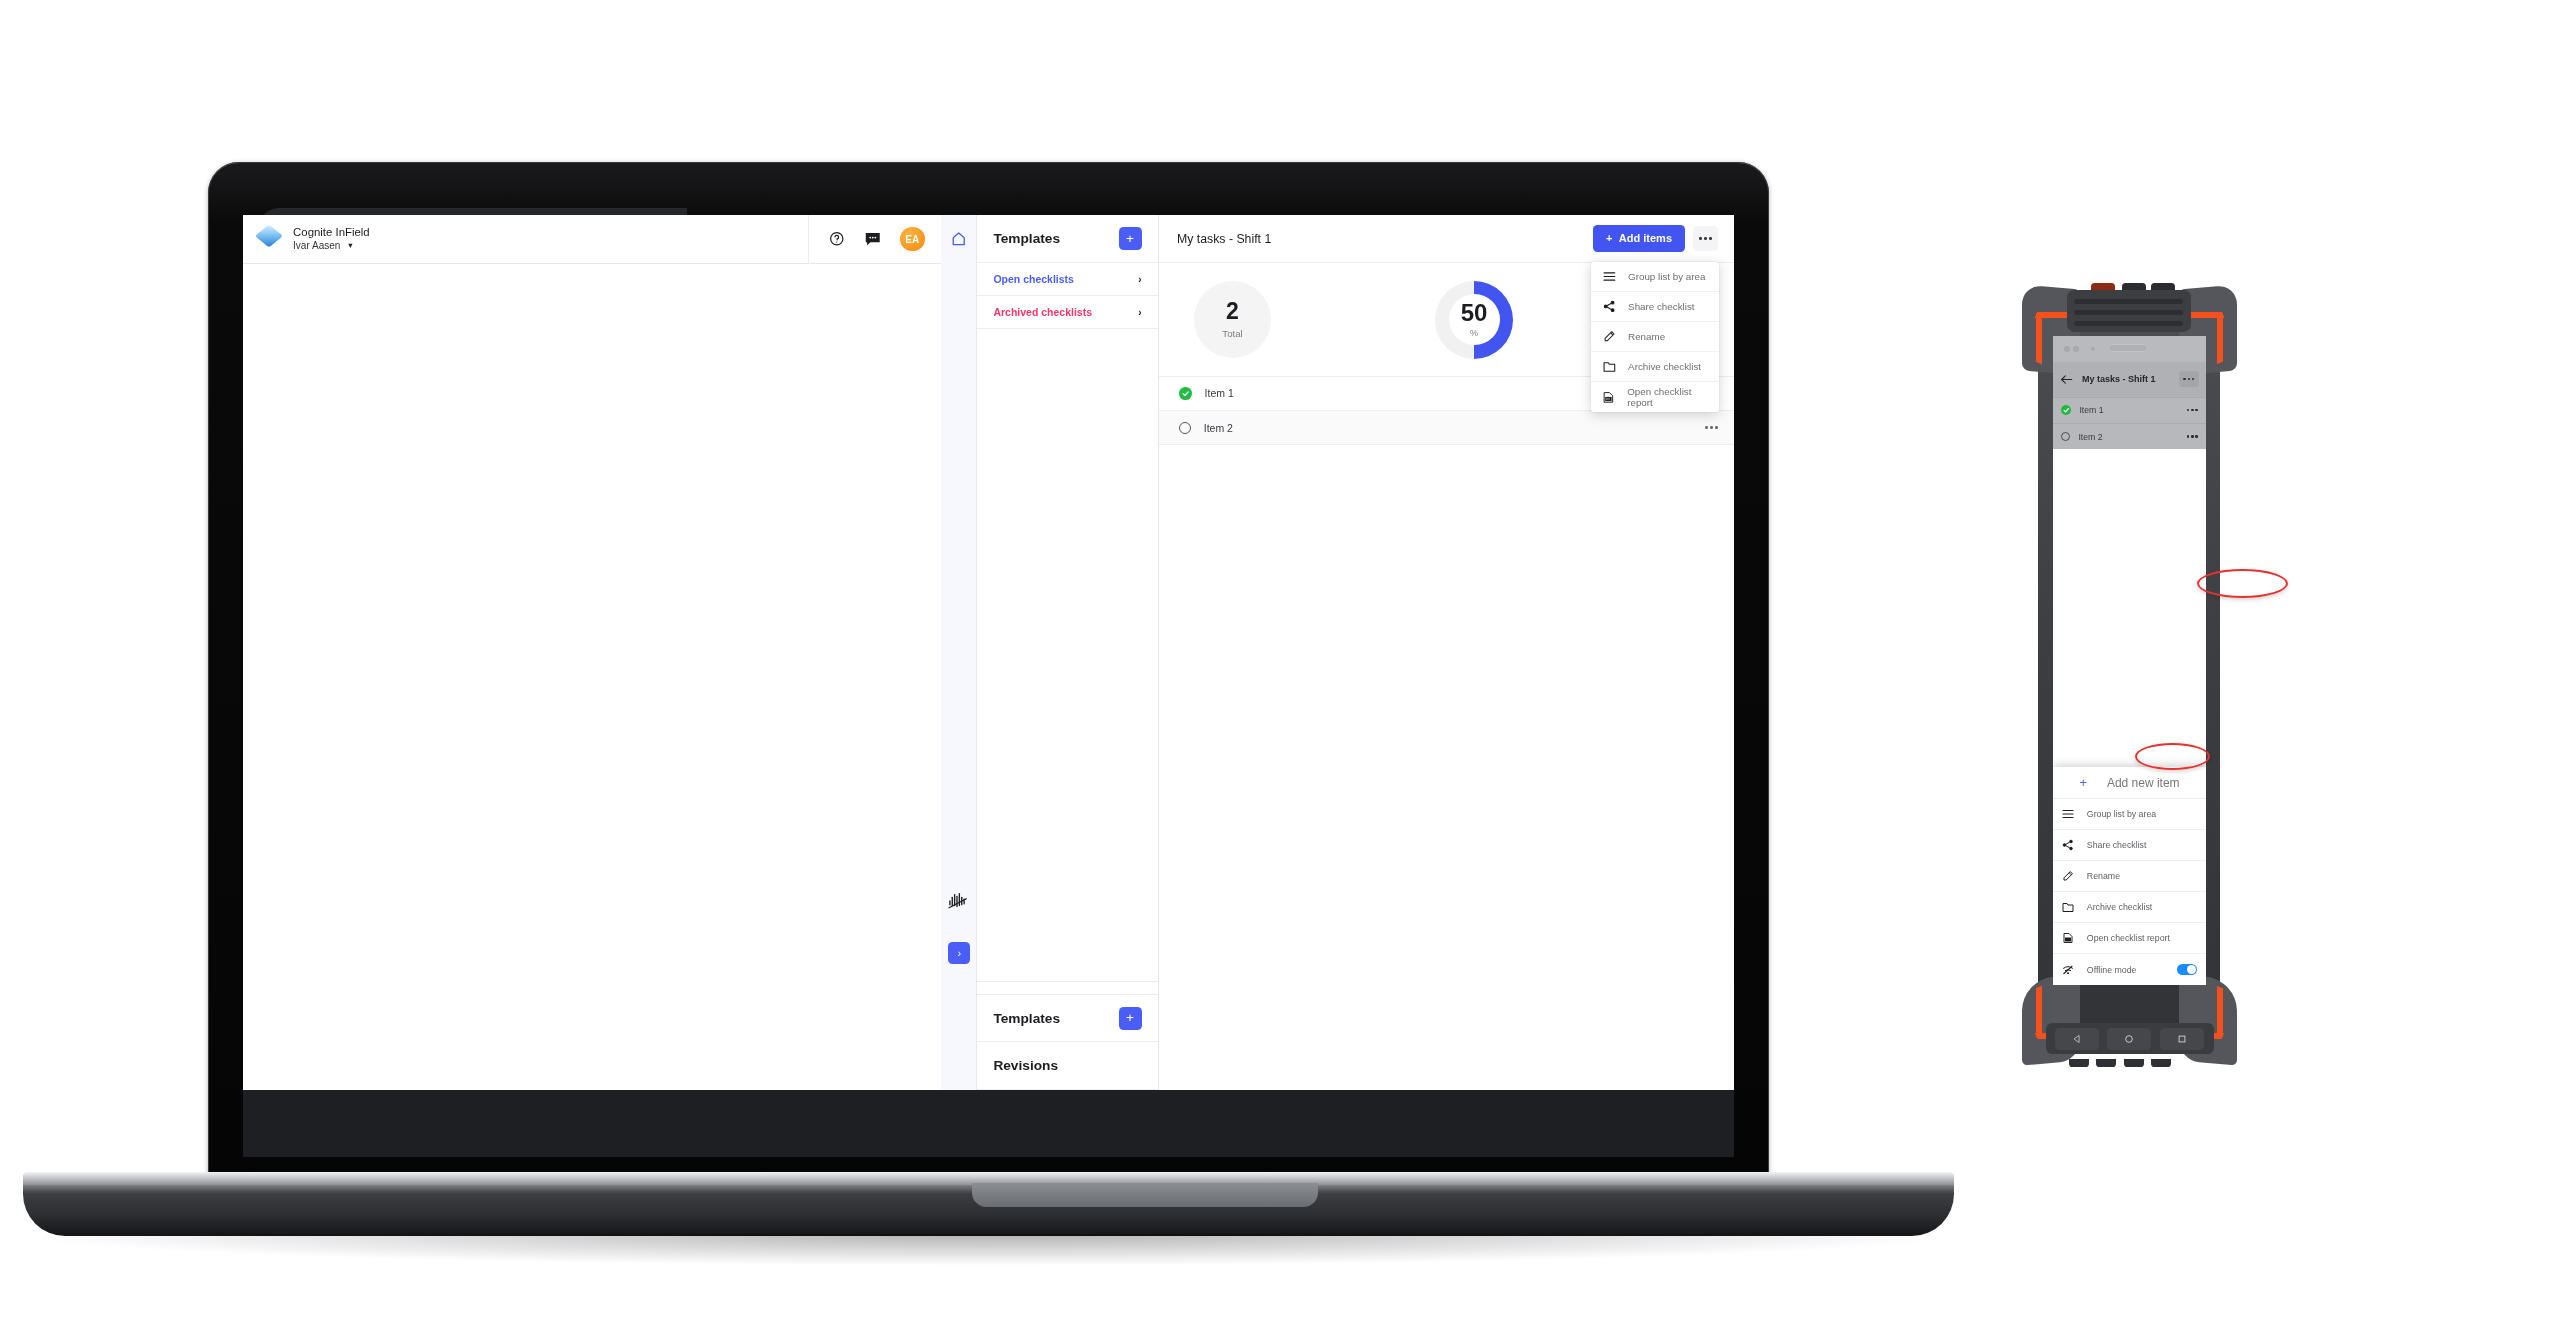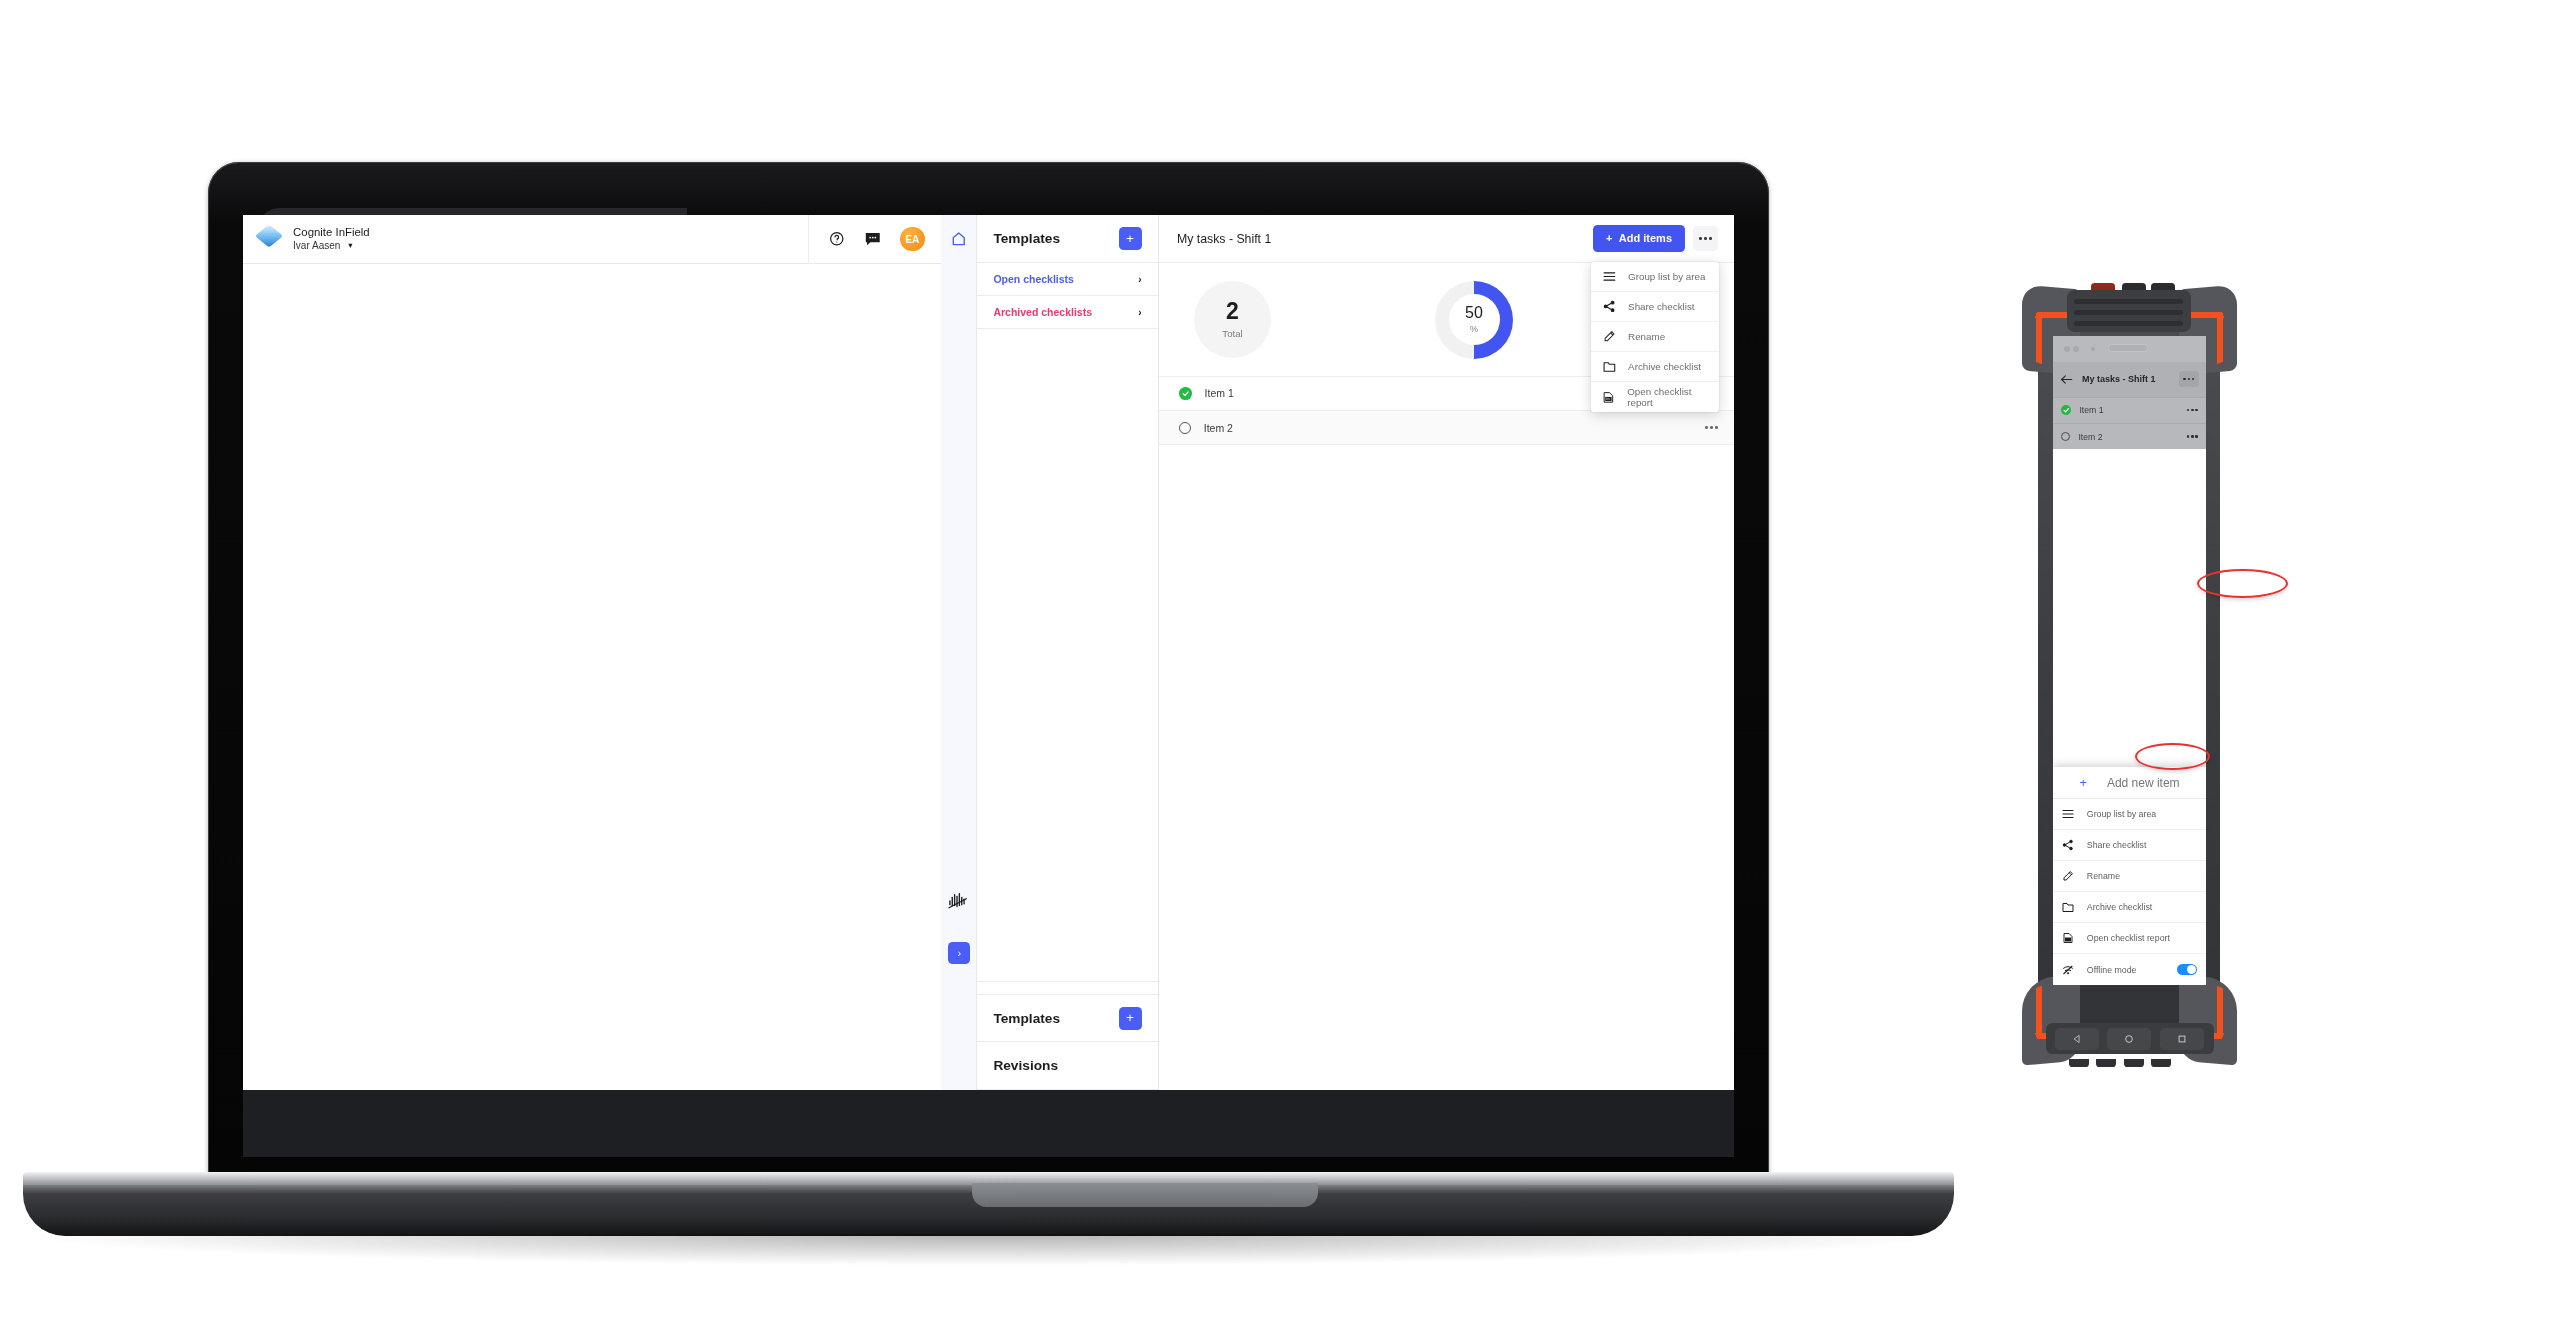--- a/index.html
+++ b/index.html
@@ -147,21 +147,21 @@
   .stat-num { font-size:23px; font-weight:bold; color:#1d1d21; line-height:1; }
   .stat-lbl { font-size:9.6px; color:#7b7c83; margin-top:5.5px; }
   .donut { width:78px; height:78px; border-radius:50%; position:relative;
            background: conic-gradient(#4255f0 0deg 180deg, #f1f1f2 180deg 360deg); }
   .donut::after {
     content:""; position:absolute; left:13.7px; top:13.7px; width:51px; height:51px;
     border-radius:50%; background:#fff;
   }
   .donut-txt { position:absolute; inset:0; display:flex; flex-direction:column;
                align-items:center; justify-content:center; z-index:2; }
-  .donut-num { font-size:16px; font-weight:normal; color:#1d1d21; line-height:1; }
+  .donut-num { font-size:24px; font-weight:bold; color:#1d1d21; line-height:1; }
   .donut-pct { font-size:9px; color:#7b7c83; margin-top:2.7px; }
 
   .task-row {
     height:34px; display:flex; align-items:center; padding:0 16.4px 0 20px;
     border-bottom:0.9px solid #ececf1; justify-content:space-between;
   }
   .task-row.alt { background:#fafafb; }
   .task-left { display:flex; align-items:center; gap:12.8px; }
   .task-label { font-size:10.5px; color:#3a3a40; }
   .cb-done { width:12.8px; height:12.8px; border-radius:50%; background:#22bb44;

